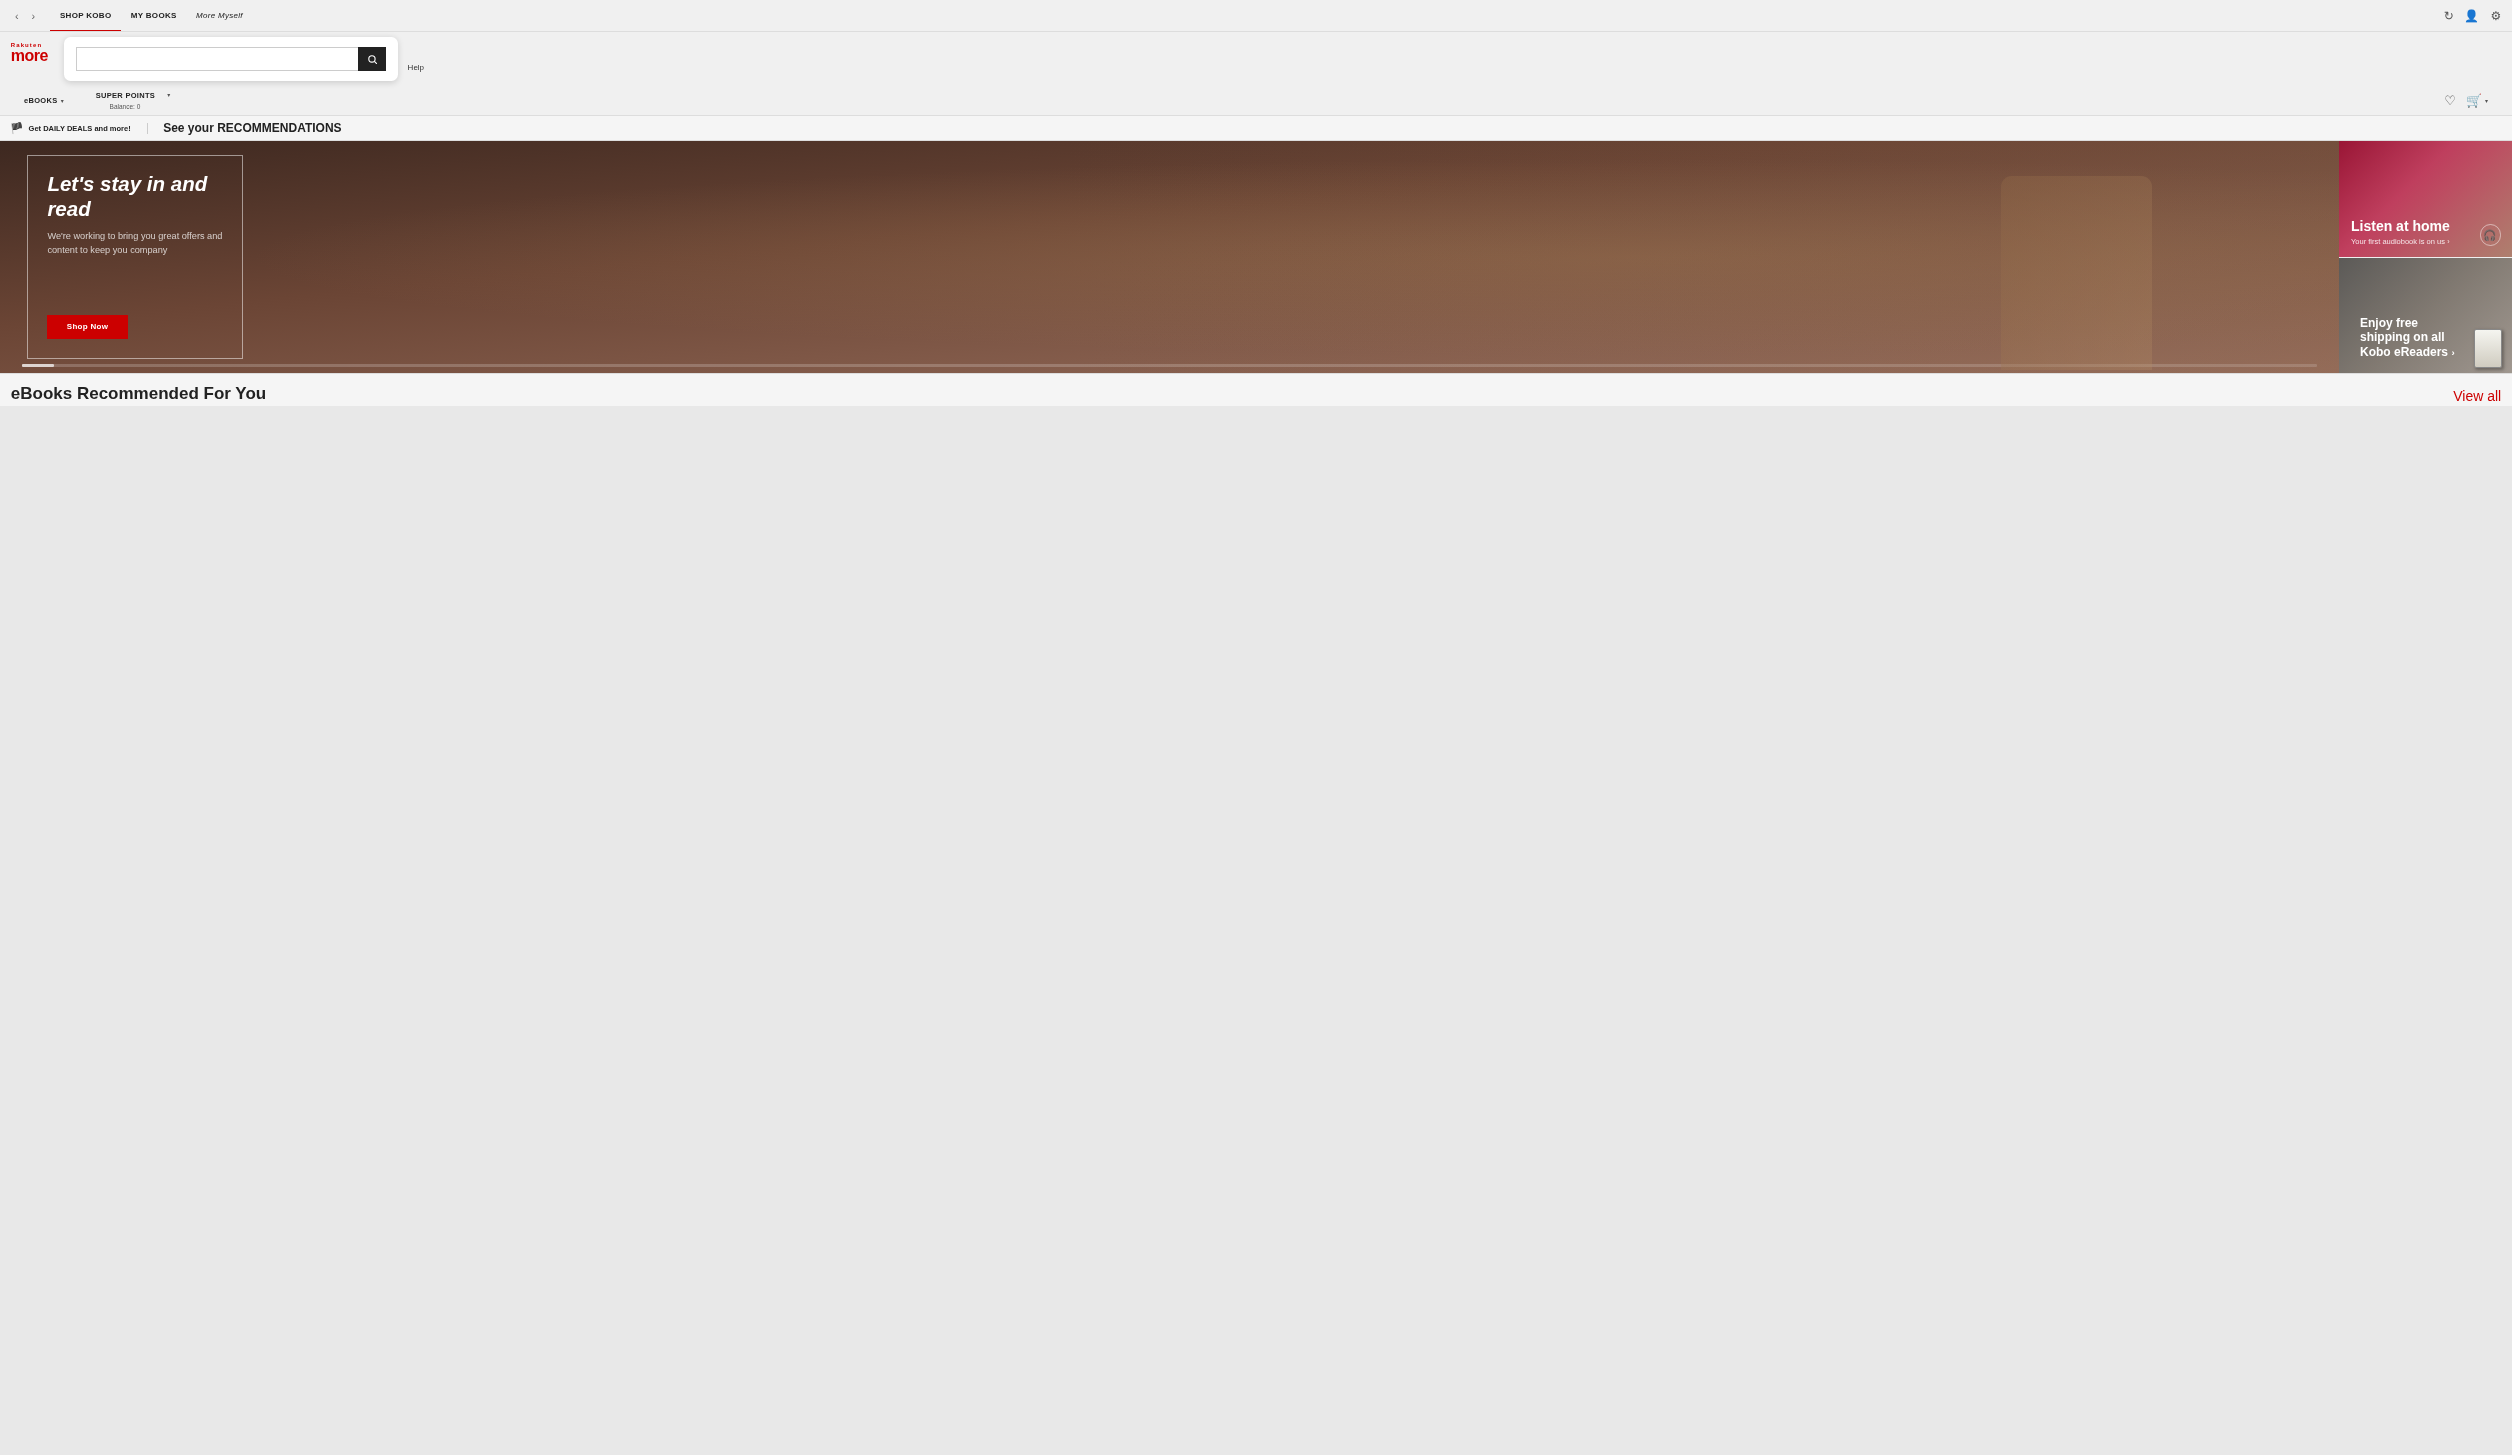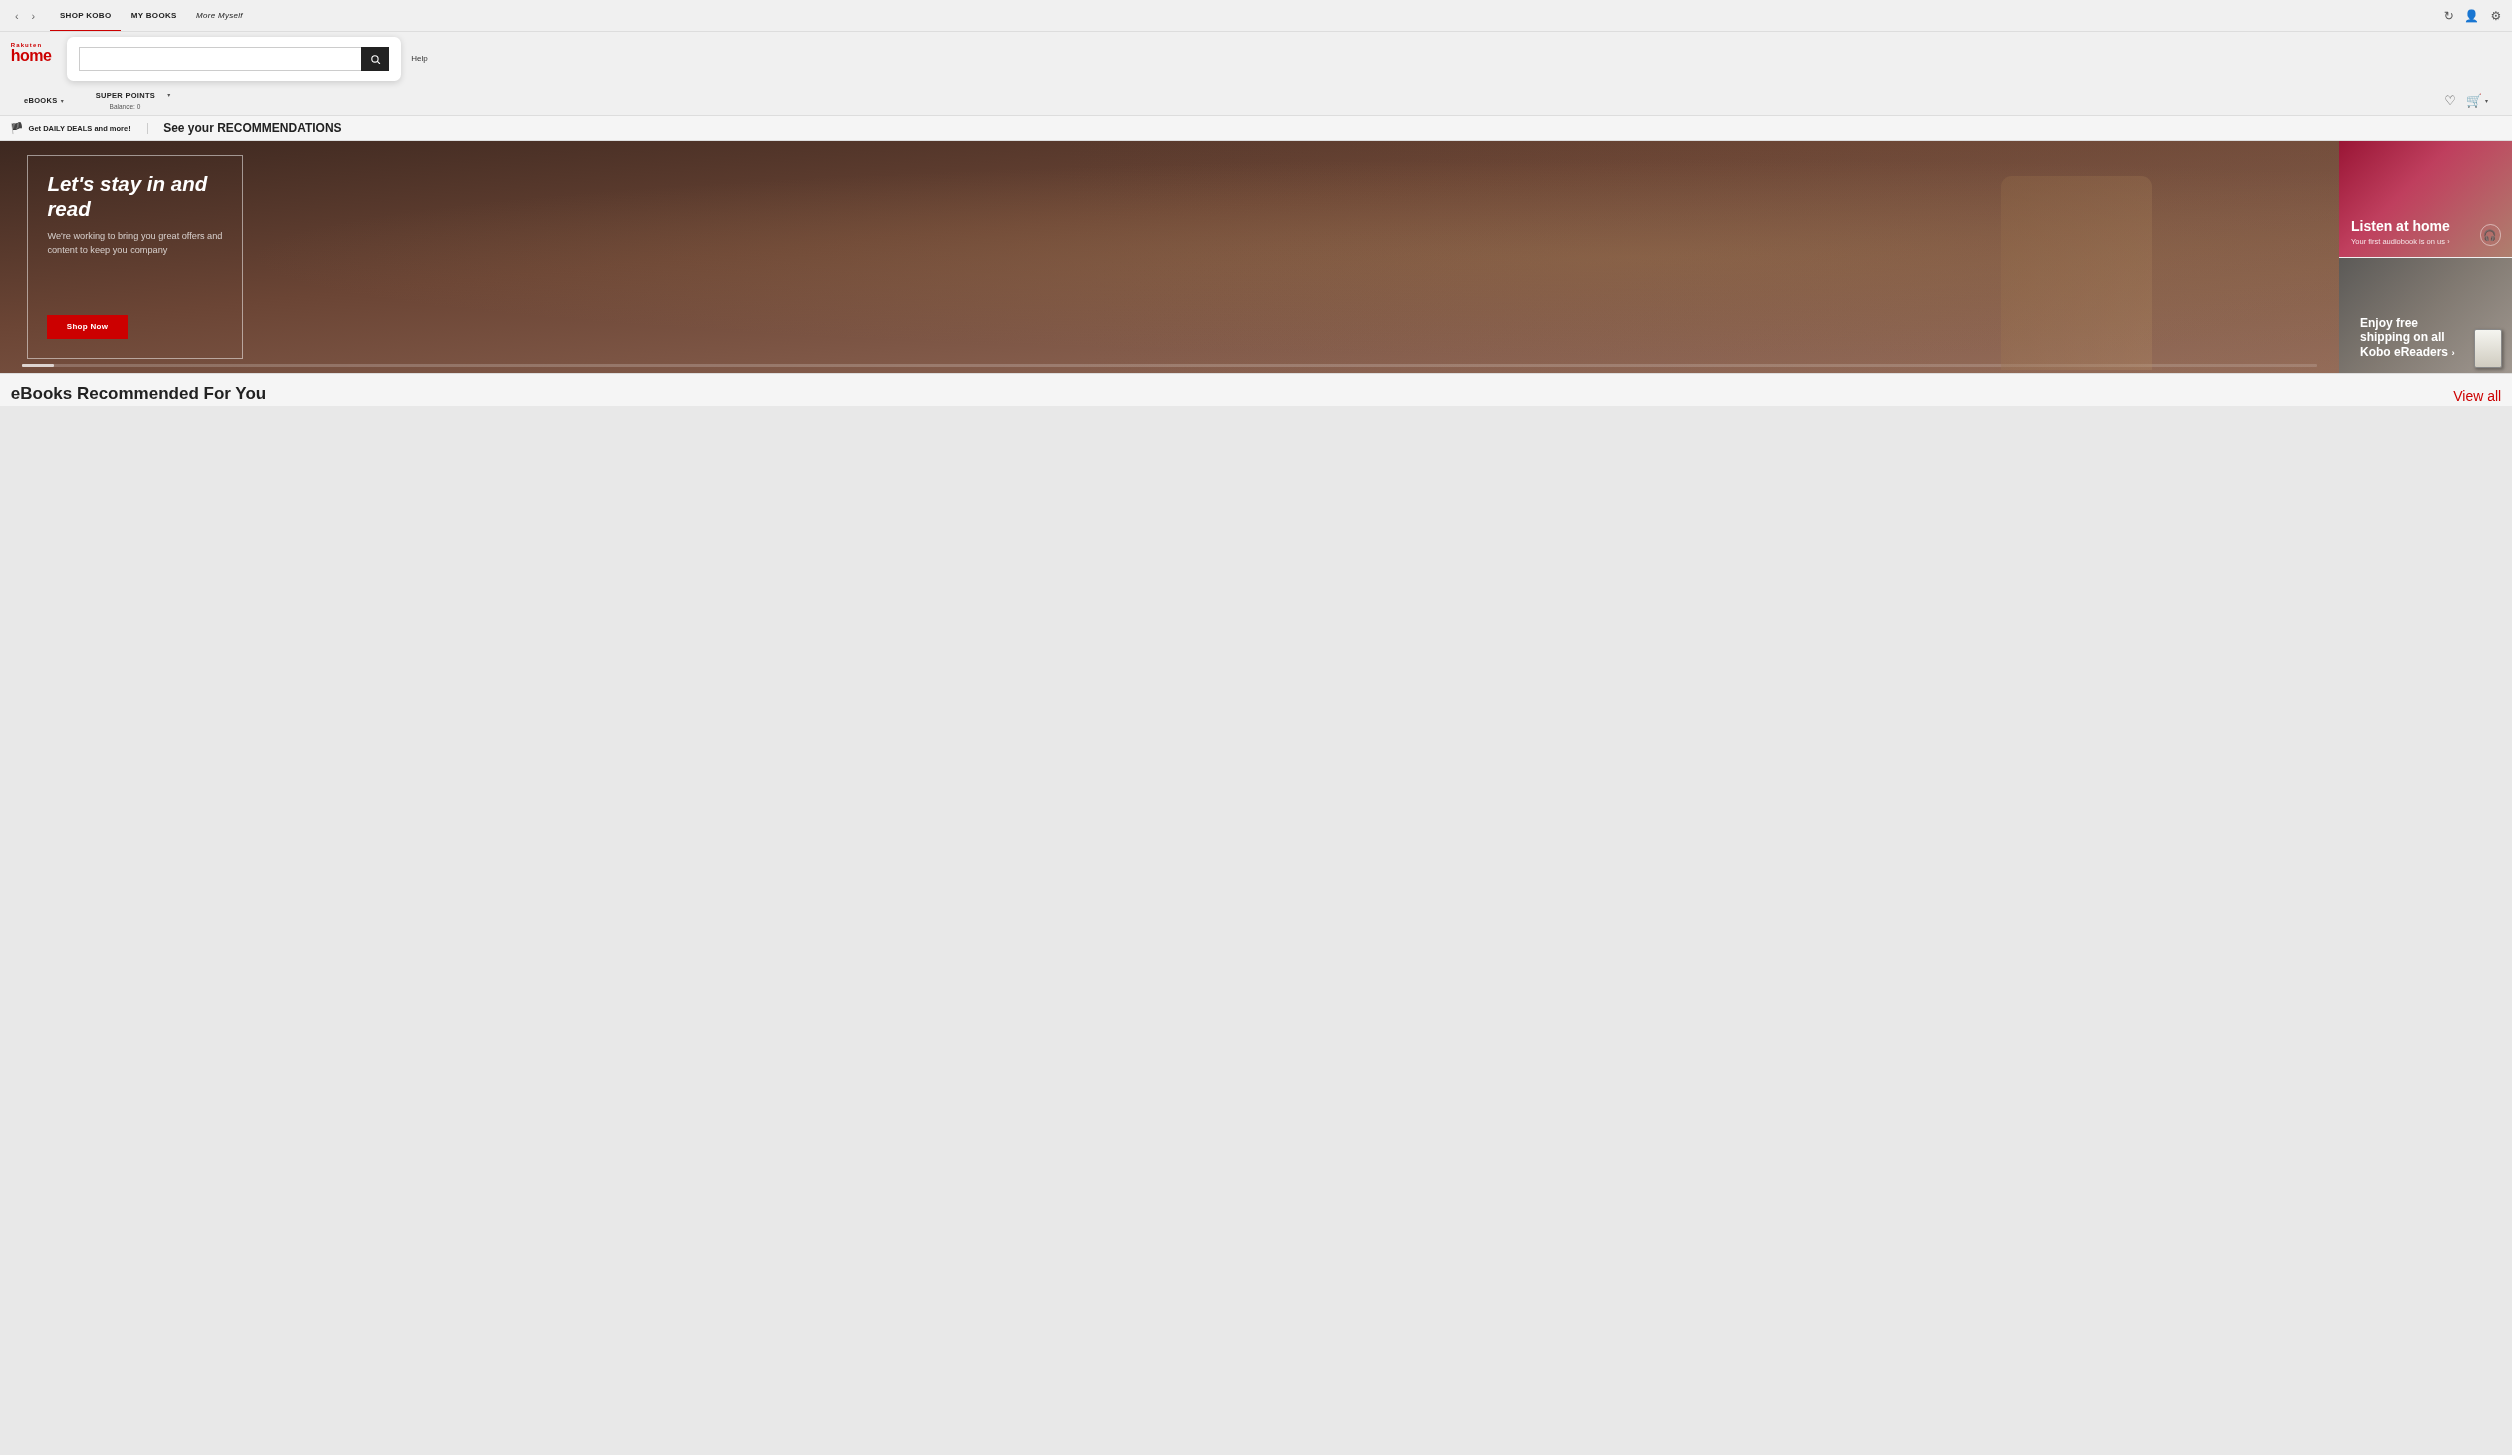--- a/index.html
+++ b/index.html
@@ -377,35 +377,35 @@
     <button class="nav-icon-btn">↻</button>
     <button class="nav-icon-btn">👤</button>
     <button class="nav-icon-btn">⚙</button>
   </div>
 </div>
 
 <div class="search-area">
   <div class="logo">
     <div style="display:flex;flex-direction:column;line-height:1.1;">
       <span style="font-size:6px;font-weight:bold;color:#cc0000;letter-spacing:1.1px;">Rakuten</span>
-      <span style="font-size:16px;font-weight:bold;color:#cc0000;letter-spacing:-0.5px;margin-top:-1.1px;">home</span>
+      <span style="font-size:16px;font-weight:bold;color:#cc0000;letter-spacing:-0.5px;margin-top:-1.1px;">more</span>
     </div>
   </div>
 
   <div class="search-box-wrapper">
     <input class="search-input" type="text" placeholder="" style="">
     <button class="search-btn">
       <svg width="10.8" height="10.8" viewBox="0 0 24 24" fill="none" stroke="white" stroke-width="2.5">
         <circle cx="11" cy="11" r="7"></circle>
         <line x1="16.5" y1="16.5" x2="22" y2="22"></line>
       </svg>
     </button>
   </div>
 
-  <a class="help-link" style="margin-left:9.7px;margin-top:14px;">Help</a>
+  <a class="help-link" style="margin-left:9.7px;margin-top:23px;">Help</a>
 </div>
 
 <div class="secondary-nav">
   <div class="sec-nav-left">
     <div class="sec-nav-item">
       <span class="sec-nav-label">eBOOKS</span>
       <span class="chevron">▾</span>
     </div>
     <div class="sec-nav-item sec-nav-stacked">
       <div style="display:flex;align-items:center;gap:12px;margin-left:16px;">

